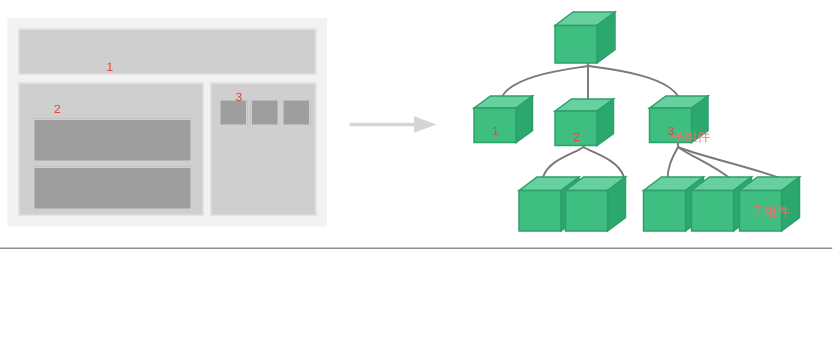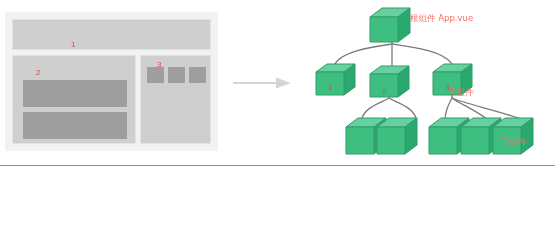--- a/index.html
+++ b/index.html
@@ -244,18 +244,17 @@
       <polygon points="2,11 14,2 42,2 30,11" fill="#66d19e" stroke="#2f9e6b" stroke-width="1"></polygon>
       <polygon points="30,11 42,2 42,29 30,38" fill="#2aa86e" stroke="#2f9e6b" stroke-width="1"></polygon>
       <polygon points="2,11 30,11 30,38 2,38" fill="#3fbe82" stroke="#2f9e6b" stroke-width="1"></polygon>
     </svg>
     <svg class="cube" style="left:195px; top:116px;" width="44" height="40" viewBox="0 0 44 40">
       <polygon points="2,11 14,2 42,2 30,11" fill="#66d19e" stroke="#2f9e6b" stroke-width="1"></polygon>
       <polygon points="30,11 42,2 42,29 30,38" fill="#2aa86e" stroke="#2f9e6b" stroke-width="1"></polygon>
       <polygon points="2,11 30,11 30,38 2,38" fill="#3fbe82" stroke="#2f9e6b" stroke-width="1"></polygon>
     </svg>
 
-    <span class="tree-label" id="label-root">根组件 App.vue</span>
     <span class="tree-label" id="label-child-1">子组件</span>
     <span class="tree-label" id="label-child-2">子组件</span>
   </div>
 
 </div>
 
 </body></html>

